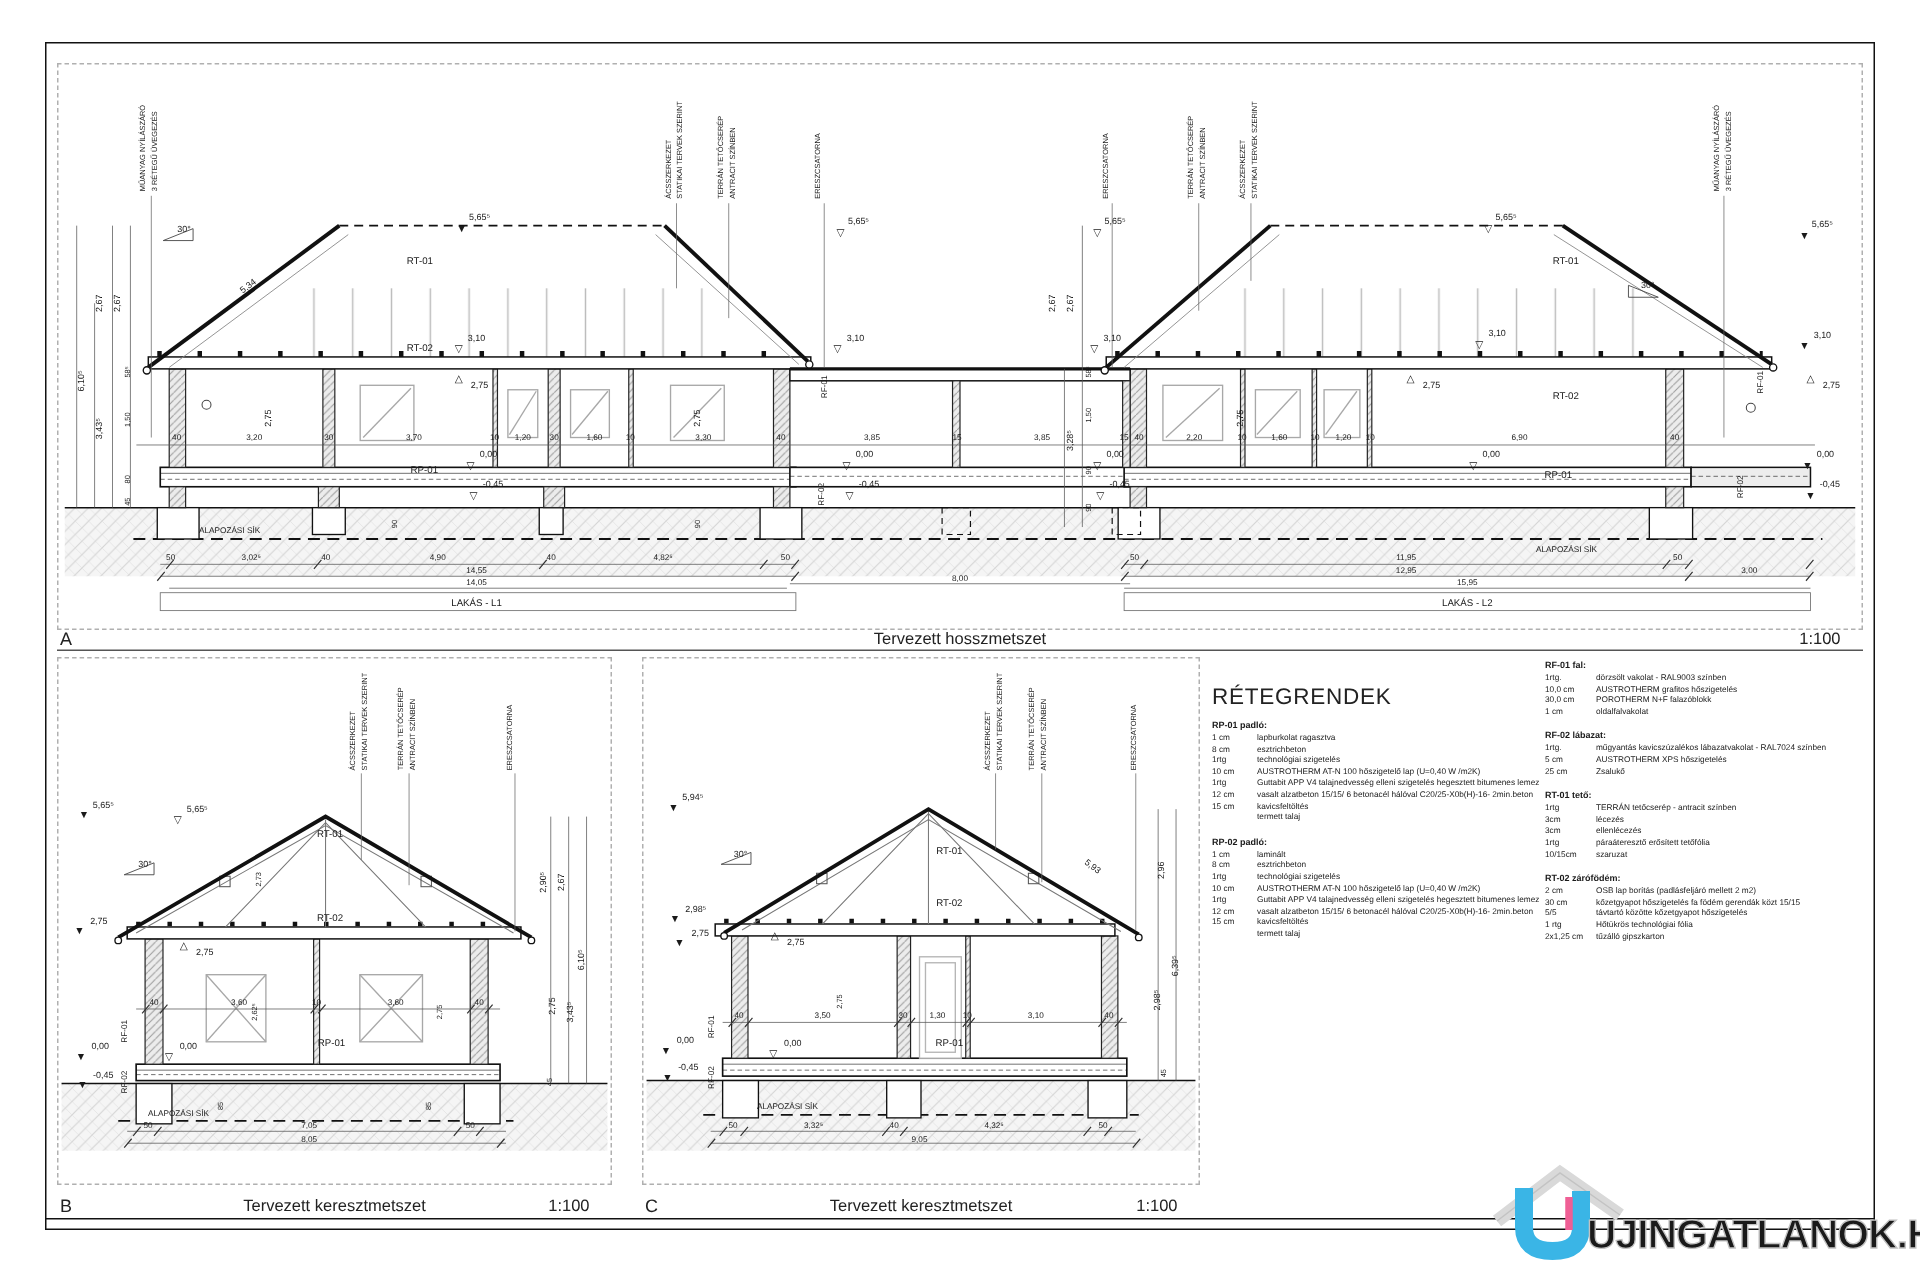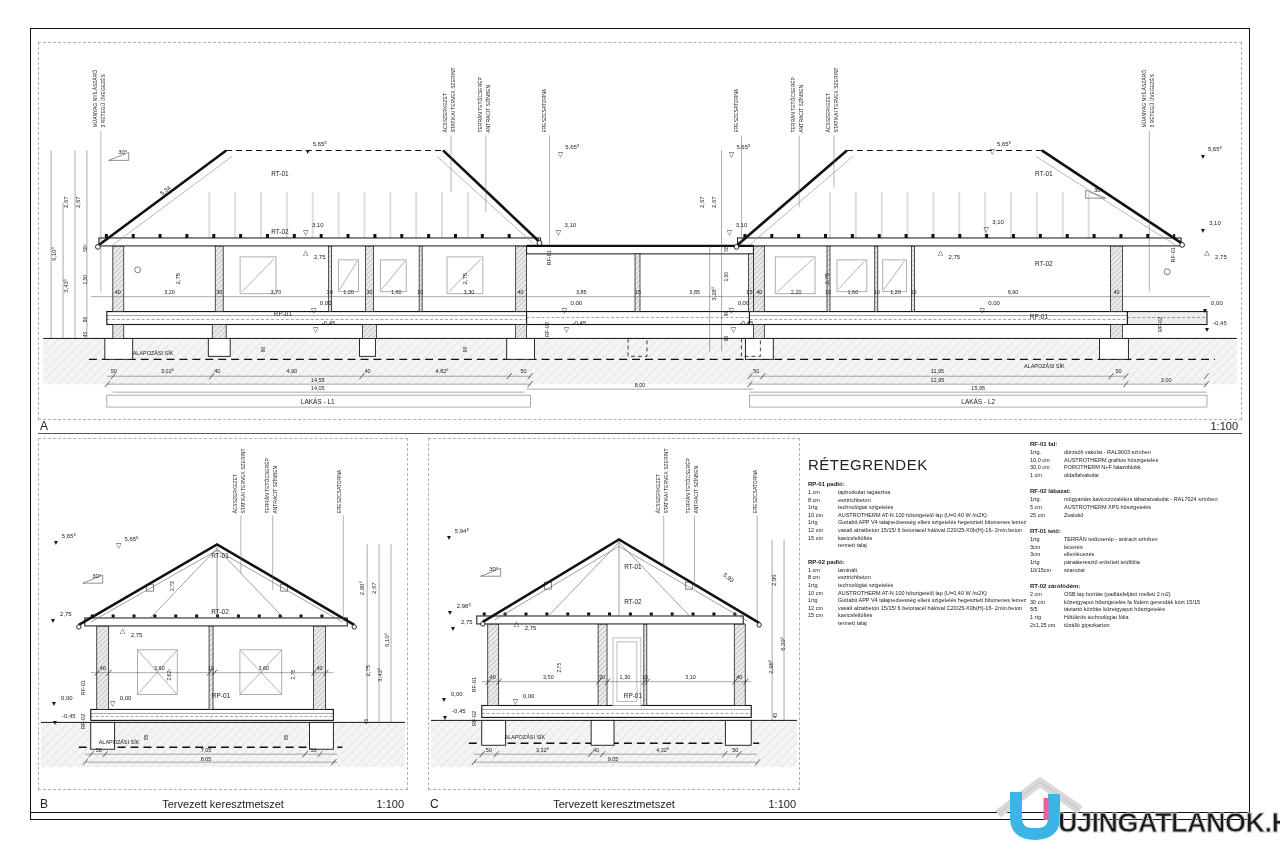--- a/index.html
+++ b/index.html
@@ -14,21 +14,21 @@
   #panel-c{left:428px;top:438px;width:372px;height:352px;}
   .panel svg{position:absolute;left:0;top:0;width:100%;height:100%;}
   svg{font-family:"Liberation Sans", sans-serif;}
   svg text{fill:#1a1a1a;}
   .titlebar{position:absolute;height:15px;z-index:3;font-size:11px;color:#222;}
   #bar-a{left:38px;top:419px;width:1204px;border-bottom:1px solid #555;}
   #bar-b{left:38px;top:797px;width:370px;}
   #bar-c{left:428px;top:797px;width:372px;}
   .titlebar .letter{position:absolute;left:2px;top:0;font-size:12px;}
   .titlebar .ttl{position:absolute;left:0;right:0;text-align:center;top:1px;}
-  .titlebar .scale{position:absolute;right:4px;top:1px;}
+  .titlebar .scale{position:absolute;right:15px;top:1px;}
   .bottom-rule{position:absolute;left:30px;top:812px;width:1220px;height:0;
         border-top:1.6px solid #111;z-index:3;}
   #legend-left{position:absolute;left:808px;top:440px;width:218px;z-index:2;}
   #legend-right{position:absolute;left:1030px;top:441px;width:220px;z-index:2;}
   .legend-title{font-size:15px;letter-spacing:0.5px;color:#222;margin:16px 0 8px 0;font-weight:normal;}
   .lg-group{margin:0 0 9px 0;}
   .lg-head{font-size:6px;font-weight:bold;margin:0 0 2px 0;}
   .lg-row{display:flex;font-size:5.5px;line-height:7.6px;white-space:nowrap;}
   .lg-row .lg-m{width:30px;flex:0 0 30px;}
   #legend-right .lg-row .lg-m{width:34px;flex:0 0 34px;}
@@ -331,20 +331,21 @@
         <text x="1131" y="341" font-size="5.5" text-anchor="middle" fill="#1a1a1a">3,00</text>
         <text x="942" y="349" font-size="5.5" text-anchor="middle" fill="#1a1a1a">15,95</text>
         <text x="278" y="363" font-size="6.5" text-anchor="middle" fill="#1a1a1a">LAKÁS - L1</text>
         <text x="942" y="363" font-size="6.5" text-anchor="middle" fill="#1a1a1a">LAKÁS - L2</text>
         <text x="92" y="314" font-size="5.5" text-anchor="start" fill="#1a1a1a">ALAPOZÁSI SÍK</text>
         <text x="988" y="327" font-size="5.5" text-anchor="start" fill="#1a1a1a">ALAPOZÁSI SÍK</text>
       </svg>
   </div>
   <div class="titlebar" id="bar-a">
     <span class="letter">A</span>
+    <span class="ttl">Tervezett hosszmetszet</span>
     <span class="scale">1:100</span>
   </div>
 
   <div class="panel" id="panel-b">
     <svg viewBox="0 0 370 352">
       <rect x="2" y="285" width="366" height="45" fill="url(#hatch)"></rect>
       <line x1="2" y1="285" x2="368" y2="285" stroke="#111" stroke-width="1"></line>
       <line x1="40" y1="310" x2="305" y2="310" stroke="#111" stroke-width="1.3" stroke-dasharray="8 5"></line>
       <rect x="52" y="285" width="24" height="27" fill="#fff" stroke="#111" stroke-width="0.9"></rect>
       <rect x="272" y="285" width="24" height="27" fill="#fff" stroke="#111" stroke-width="0.9"></rect>

